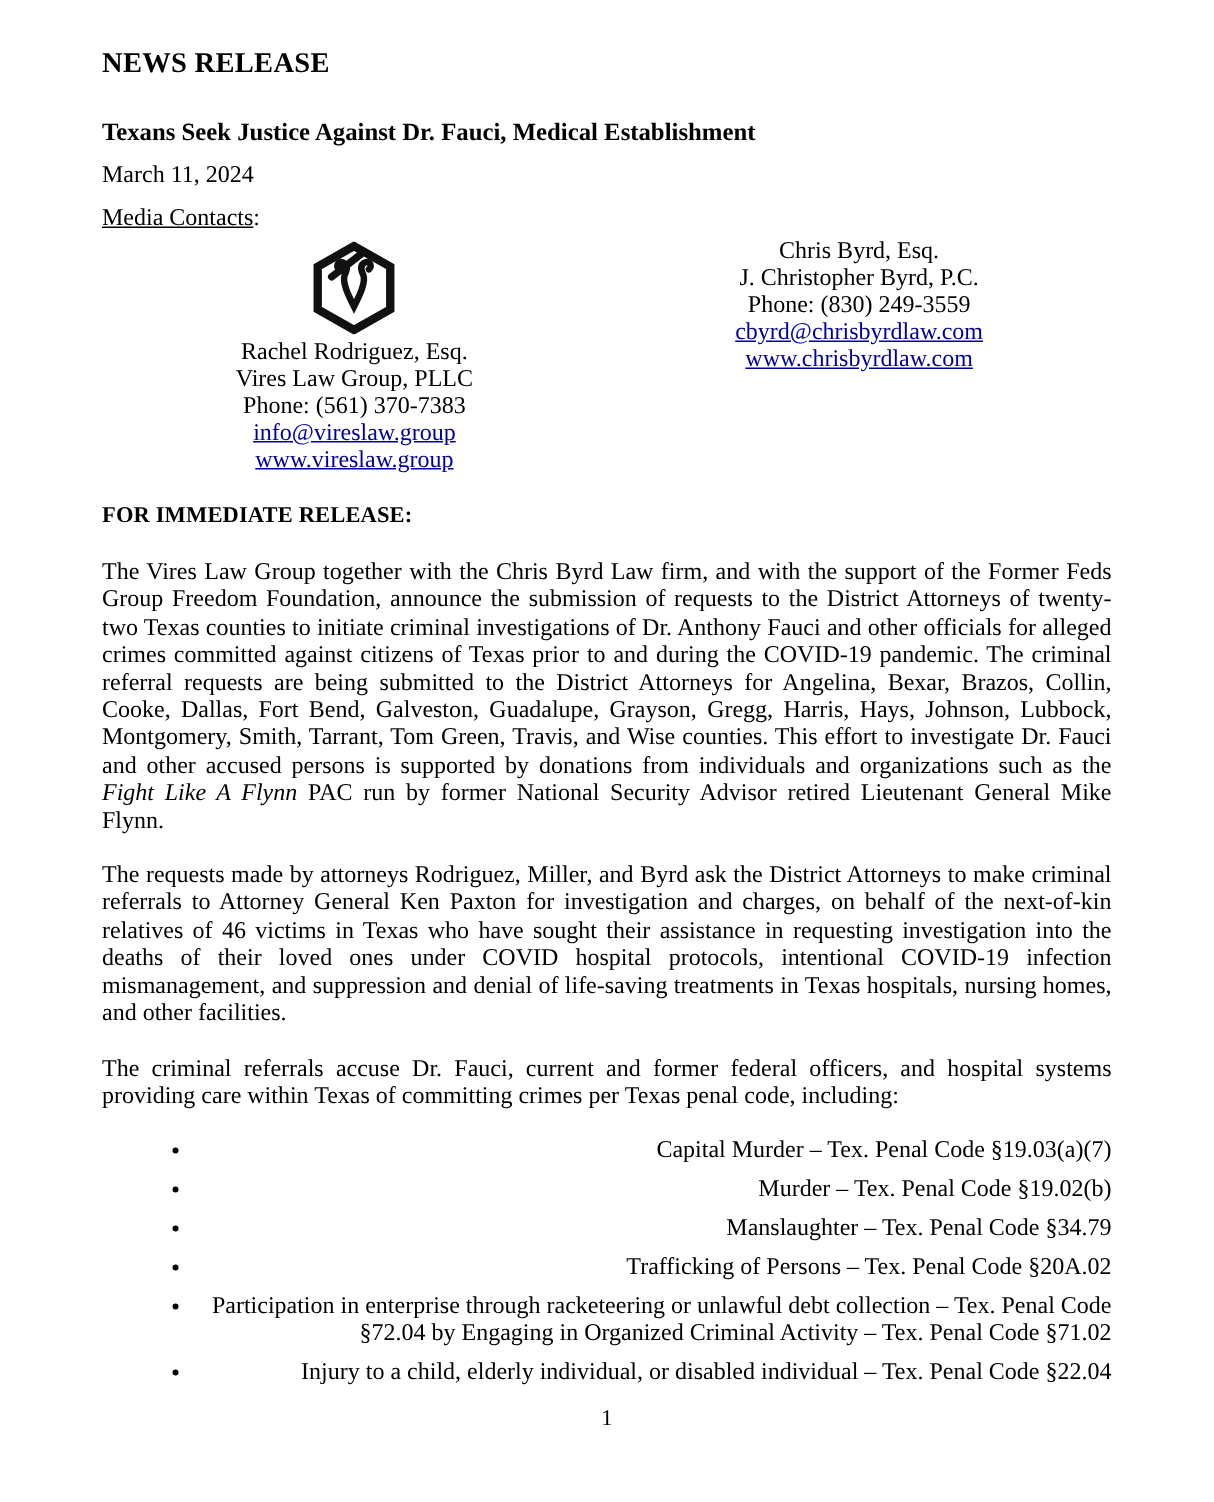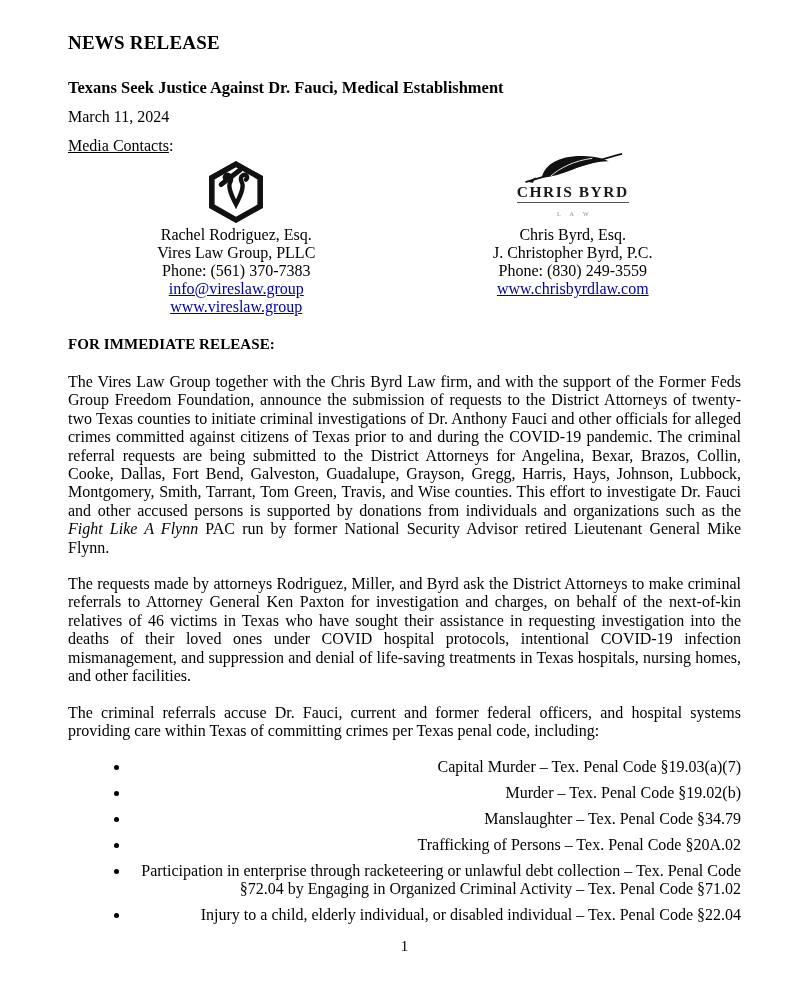--- a/index.html
+++ b/index.html
@@ -140,35 +140,24 @@
           </svg>
         </div>
         <div class="contact-line">Rachel Rodriguez, Esq.</div>
         <div class="contact-line">Vires Law Group, PLLC</div>
         <div class="contact-line">Phone: (561) 370-7383</div>
         <div class="contact-line"><a class="doc-link" href="#">info@vireslaw.group</a></div>
         <div class="contact-line"><a class="doc-link" href="#">www.vireslaw.group</a></div>
       </div>
 
       <div class="contact-col">
-        <div class="logo-box">
-          <div class="byrd-logo">
-            <svg class="byrd-feather" width="104" height="34" viewBox="0 0 140 44">
-              <path d="M6 41 C 40 31, 95 14, 136 3" fill="none" stroke="#111" stroke-width="2.5"></path>
-              <path d="M10 41 L20 34 L16 42 Z" fill="#111"></path>
-              <path d="M28 35 C 32 17, 52 5, 84 6 C 98 6.5, 110 9, 118 13 C 100 13, 84 18, 70 24 C 55 30, 42 34, 28 35 Z" fill="#111"></path>
-              <path d="M40 33 C 52 22, 72 12, 96 9" fill="none" stroke="#fff" stroke-width="1.2"></path>
-            </svg>
-            <div class="byrd-name">CHRIS BYRD</div>
-            <div class="byrd-law">L A W</div>
-          </div>
-        </div>
         <div class="contact-line">Chris Byrd, Esq.</div>
         <div class="contact-line">J. Christopher Byrd, P.C.</div>
         <div class="contact-line">Phone: (830) 249-3559</div>
+        <div class="contact-line"><a class="doc-link" href="#">cbyrd@chrisbyrdlaw.com</a></div>
         <div class="contact-line"><a class="doc-link" href="#">www.chrisbyrdlaw.com</a></div>
       </div>
 
     </div>
 
     <div class="for-release">FOR IMMEDIATE RELEASE:</div>
 
     <p class="para"><span>The Vires Law Group together with the Chris Byrd Law firm, and with the support of the Former Feds Group Freedom Foundation, announce the submission of requests to the District Attorneys of twenty-two Texas counties to initiate criminal investigations of Dr. Anthony Fauci and other officials for alleged crimes committed against citizens of Texas prior to and during the COVID-19 pandemic. The criminal referral requests are being submitted to the District Attorneys for Angelina, Bexar, Brazos, Collin, Cooke, Dallas, Fort Bend, Galveston, Guadalupe, Grayson, Gregg, Harris, Hays, Johnson, Lubbock, Montgomery, Smith, Tarrant, Tom Green, Travis, and Wise counties. This effort to investigate Dr. Fauci and other accused persons is supported by donations from individuals and organizations such as the </span><span class="italic">Fight Like A Flynn</span><span> PAC run by former National Security Advisor retired Lieutenant General Mike Flynn.</span></p>
 
     <p class="para">The requests made by attorneys Rodriguez, Miller, and Byrd ask the District Attorneys to make criminal referrals to Attorney General Ken Paxton for investigation and charges, on behalf of the next-of-kin relatives of 46 victims in Texas who have sought their assistance in requesting investigation into the deaths of their loved ones under COVID hospital protocols, intentional COVID-19 infection mismanagement, and suppression and denial of life-saving treatments in Texas hospitals, nursing homes, and other facilities.</p>

